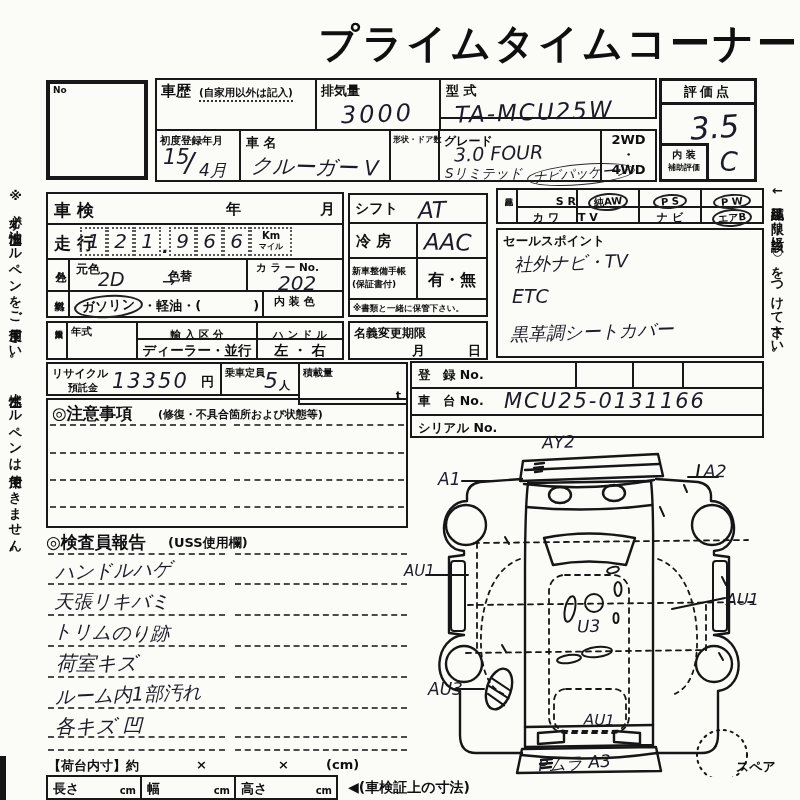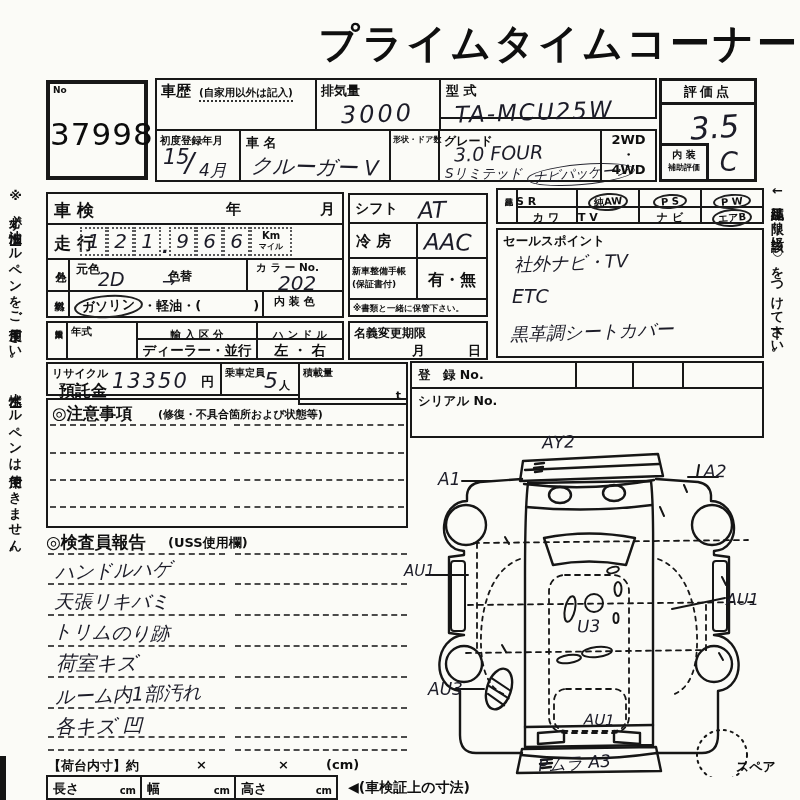--- a/index.html
+++ b/index.html
@@ -24,21 +24,20 @@
 <body>
 
 <div class="abs lbl" style="left:0;top:16px;width:800px;text-align:right;font-size:40px;letter-spacing:3px">プライムタイムコーナー</div>
 
 <div class="abs vtext" style="left:6px;top:188px;height:600px;font-size:13px;letter-spacing:1px">※必ず油性ボールペンをご使用下さい。 水性ボールペンは使用できません。</div>
 <div class="abs vtext" style="left:768px;top:183px;height:280px;font-size:13px">←純正品に限り該当に○をつけて下さい。</div>
 <div class="abs" style="left:0;top:756px;width:6px;height:44px;background:#141414"></div>
 
 <div class="cell" style="left:46px;top:80px;width:102px;height:100px;border-width:4px">
   <span class="lbl" style="position:absolute;left:3px;top:1px;font-size:9px">No</span>
-  <div style="margin-top:32px;text-align:center;font-size:31px;letter-spacing:1px;color:#0c0c0c">37998</div>
 </div>
 
 <div class="cell" style="left:155px;top:78px;width:162px;height:53px">
   <span class="lbl" style="position:absolute;left:4px;top:2px;font-size:15px">車歴</span>
   <span class="lbl" style="position:absolute;left:42px;top:6px;font-size:10.5px;border-bottom:2px dotted #333">(自家用以外は記入)</span>
 </div>
 <div class="cell" style="left:315px;top:78px;width:126px;height:53px">
   <span class="lbl" style="position:absolute;left:4px;top:2px;font-size:13px">排気量</span>
   <span class="hw r1" style="position:absolute;left:24px;top:20px;font-size:24px;letter-spacing:3px">3000</span>
 </div>
@@ -180,21 +179,21 @@
   <span class="lbl" style="position:absolute;left:4px;top:2px;font-size:12px">名義変更期限</span>
   <span class="lbl" style="position:absolute;left:62px;top:19px;font-size:13px">月</span>
   <span class="lbl" style="position:absolute;left:118px;top:19px;font-size:13px">日</span>
 </div>
 
 <div class="cell" style="left:496px;top:188px;width:268px;height:36px">
   <div style="position:absolute;left:0;top:0;bottom:0;width:18px;border-right:2px solid #181818">
     <span class="vtext" style="position:absolute;left:4px;top:2px;font-size:8px">純正品</span>
     </div>
   <div style="position:absolute;left:18px;top:0;right:0;height:16px;border-bottom:2px solid #181818;display:flex">
-    <div style="flex:1;border-right:2px solid #181818;text-align:left"><span class="lbl" style="font-size:11px">S R</span></div>
+    <div style="flex:1;border-right:2px solid #181818;text-align:right"><span class="lbl" style="font-size:11px">S R</span></div>
     <div style="flex:1;border-right:2px solid #181818;text-align:center"><span class="circ lbl" style="font-size:10px;padding:0 4px">純AW</span></div>
     <div style="flex:1;border-right:2px solid #181818;text-align:center"><span class="circ lbl" style="font-size:10px;padding:0 6px">P S</span></div>
     <div style="flex:1;text-align:center"><span class="circ lbl" style="font-size:10px;padding:0 6px">P W</span></div>
   </div>
   <div style="position:absolute;left:18px;bottom:0;right:0;height:16px;display:flex">
     <div style="flex:1;border-right:2px solid #181818;text-align:center"><span class="lbl" style="font-size:11px">カ ワ</span></div>
     <div style="flex:1;border-right:2px solid #181818;text-align:left"><span class="lbl" style="font-size:11px">T V</span></div>
     <div style="flex:1;border-right:2px solid #181818;text-align:center"><span class="lbl" style="font-size:11px">ナ ビ</span></div>
     <div style="flex:1;text-align:center"><span class="circ lbl" style="font-size:10px;padding:0 4px">エアB</span></div>
   </div>
@@ -202,40 +201,44 @@
 
 <div class="cell" style="left:496px;top:228px;width:268px;height:130px">
   <span class="lbl" style="position:absolute;left:5px;top:3px;font-size:12.5px">セールスポイント</span>
   <span class="hw r1" style="position:absolute;left:16px;top:21px;font-size:18px">社外ナビ・TV</span>
   <span class="hw" style="position:absolute;left:14px;top:55px;font-size:19px">ETC</span>
   <span class="hw r1" style="position:absolute;left:12px;top:90px;font-size:18px">黒革調シートカバー</span>
 </div>
 
 <div class="cell" style="left:46px;top:362px;width:176px;height:34px">
   <div class="lbl" style="font-size:11px;margin:2px 0 0 4px">リサイクル</div>
-  <div class="lbl" style="font-size:16px;margin-left:11px">預託金</div>
+  <div class="lbl" style="font-size:10px;margin-left:20px">預託金</div>
   <span class="hw" style="position:absolute;left:64px;top:5px;font-size:21px;letter-spacing:2px">13350</span>
   <span class="lbl" style="position:absolute;right:6px;top:9px;font-size:13px">円</span>
 </div>
 <div class="cell" style="left:220px;top:362px;width:80px;height:34px">
   <span class="lbl" style="position:absolute;left:3px;top:2px;font-size:10px">乗車定員</span>
   <span class="hw" style="position:absolute;left:42px;top:4px;font-size:22px">5</span>
   <span class="lbl" style="position:absolute;right:8px;bottom:1px;font-size:11px">人</span>
 </div>
 <div class="cell" style="left:298px;top:362px;width:110px;height:43px">
   <span class="lbl" style="position:absolute;left:3px;top:2px;font-size:10px">積載量</span>
   <span class="lbl" style="position:absolute;right:5px;bottom:1px;font-size:11px">t</span>
 </div>
 
 <div class="cell" style="left:410px;top:361px;width:354px;height:77px">
   <div style="height:24px;border-bottom:2px solid #181818;position:relative">
     <span class="lbl" style="position:absolute;left:6px;top:4px;font-size:12.5px">登　録 No.</span>
     <div style="position:absolute;left:163px;top:0;bottom:0;border-left:2px solid #181818"></div>
     <div style="position:absolute;left:220px;top:0;bottom:0;border-left:2px solid #181818"></div>
     <div style="position:absolute;left:270px;top:0;bottom:0;border-left:2px solid #181818"></div>
+  </div>
+  <div style="height:25px;border-bottom:2px solid #181818;position:relative">
+    <span class="lbl" style="position:absolute;left:6px;top:4px;font-size:12.5px">車　台 No.</span>
+    <span class="hw" style="position:absolute;left:92px;top:0px;font-size:21px;letter-spacing:2px">MCU25-0131166</span>
   </div>
   <div style="height:24px;position:relative">
     <span class="lbl" style="position:absolute;left:6px;top:4px;font-size:12.5px">シリアル No.</span>
   </div>
 </div>
 
 <div class="cell" style="left:46px;top:398px;width:362px;height:130px">
   <span class="lbl" style="position:absolute;left:4px;top:3px;font-size:16.5px">◎注意事項</span>
   <span class="lbl" style="position:absolute;left:110px;top:7px;font-size:11px">(修復・不具合箇所および状態等)</span>
 </div>

